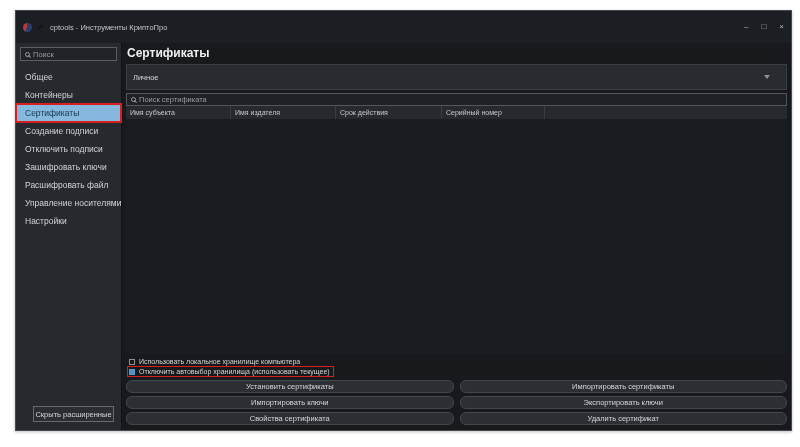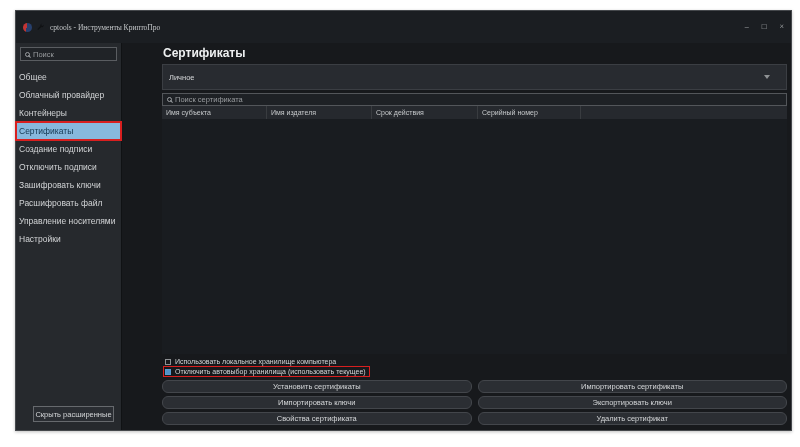--- a/index.html
+++ b/index.html
@@ -13,33 +13,33 @@
   .window {
     position:absolute; left:15px; top:10px; width:777px; height:421px;
     background:var(--window-bg,#17191c);
     border:1px solid #45484c;
     display:flex; flex-direction:column;
     box-shadow:0 1px 3px rgba(0,0,0,.25);
   }
   
   .titlebar {
     flex:0 0 17px; height:17px; background:var(--titlebar-bg,#1b1e22);
-    display:flex; align-items:center; padding:16px 7px; gap:4px;font-family:Liberation Serif, serif;
+    display:flex; align-items:center; padding:16px 7px; gap:4px;
   }
   .logo {
     width:9px; height:9px; border-radius:50%;
     background:linear-gradient(100deg,#c23535 42%, #27406e 42%);
     flex:0 0 9px;
   }
   .wrench-icon { width:8px; height:8px; flex:0 0 8px; display:flex; }
   .titlebar-title { font-size:7.5px; color:#c3c6c8; margin-left:2px; white-space:nowrap; }
   .win-controls { margin-left:auto; display:flex; gap:13px; align-items:center; }
   .win-btn { font-size:8px; color:#b5b8ba; line-height:1; cursor:default; }
   
-  .app-body { flex:1; display:flex; min-height:0;gap:36px; }
+  .app-body { flex:1; display:flex; min-height:0; }
   .sidebar {
     width:106px; flex:0 0 106px; background:var(--sidebar-bg,#26292d);
     display:flex; flex-direction:column; border-right:1px solid #101214;
   }
   .search-box {
     margin:4px 4px 7px 4px; height:14px; background:#202327;
     border:1px solid #5a5d61; display:flex; align-items:center;
     padding:0 4px; gap:3px;
   }
   .mag-icon { width:5px; height:5px; border:1px solid #9a9da0; border-radius:50%; position:relative; flex:0 0 5px; }
@@ -47,21 +47,21 @@
     content:''; position:absolute; width:3px; height:1px; background:#9a9da0;
     transform:rotate(45deg); right:-2px; bottom:-1px;
   }
   .search-box input, .cert-search input {
     background:transparent; border:none; outline:none; width:100%;
     color:#cfd2d4; font-size:7.5px; font-family:inherit;
   }
   .search-box input::placeholder, .cert-search input::placeholder { color:#989b9e; }
   .menu { display:flex; flex-direction:column; }
   .menu-item {
-    height:18px; display:flex; align-items:center; padding-left:3px;
+    height:18px; display:flex; align-items:center; padding-left:9px;
     font-size:8.5px; color:#d2d4d6; cursor:default; white-space:nowrap;
   }
   .menu-item.selected { background:var(--selection-bg,#87b8dd); color:var(--selection-text,#143750); }
   .menu-item.highlighted { outline:2px solid var(--highlight-border,#d81f1f); outline-offset:-1px; }
   .sidebar-spacer { flex:1; }
   .hide-advanced {
     margin:0 7px 8px 17px; height:16px; background:#2a2d32;
     border:1px solid #66696d; color:#d3d5d7; font-size:7.5px;
     display:flex; align-items:center; justify-content:center; white-space:nowrap;
   }
@@ -137,23 +137,20 @@
     <div class="sidebar">
       <div class="search-box">
         <span class="mag-icon"></span>
         <input type="text" placeholder="Поиск" style="">
       </div>
       <div class="menu">
           <div class="menu-item">
     <span>Общее</span>
   </div>
           <div class="menu-item">
-    <span>Облачный провайдер</span>
-  </div>
-          <div class="menu-item">
     <span>Контейнеры</span>
   </div>
           <div class="menu-item selected highlighted">
     <span>Сертификаты</span>
   </div>
           <div class="menu-item">
     <span>Создание подписи</span>
   </div>
           <div class="menu-item">
     <span>Отключить подписи</span>

